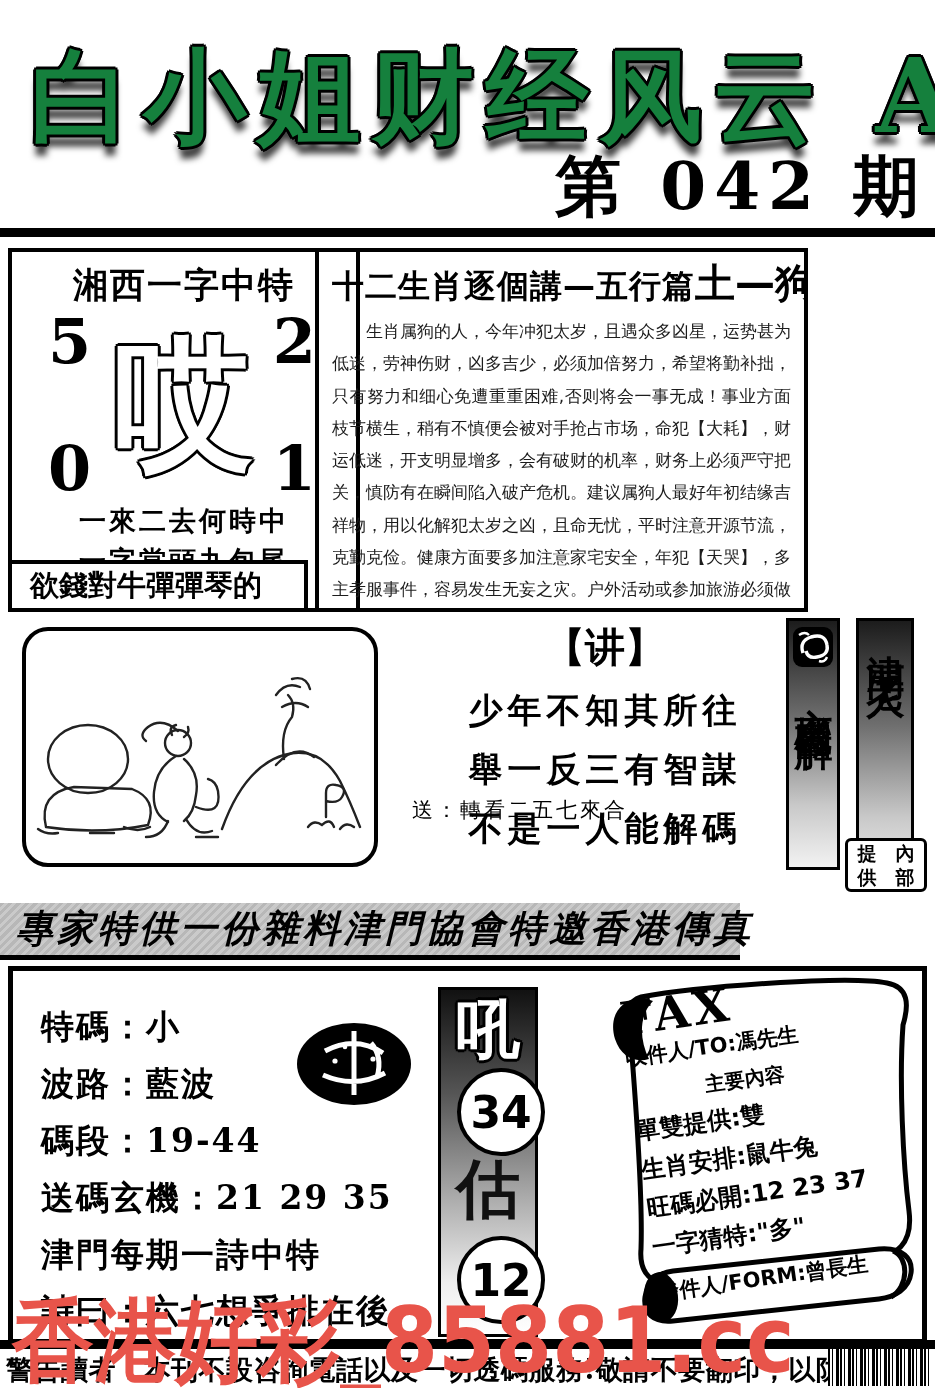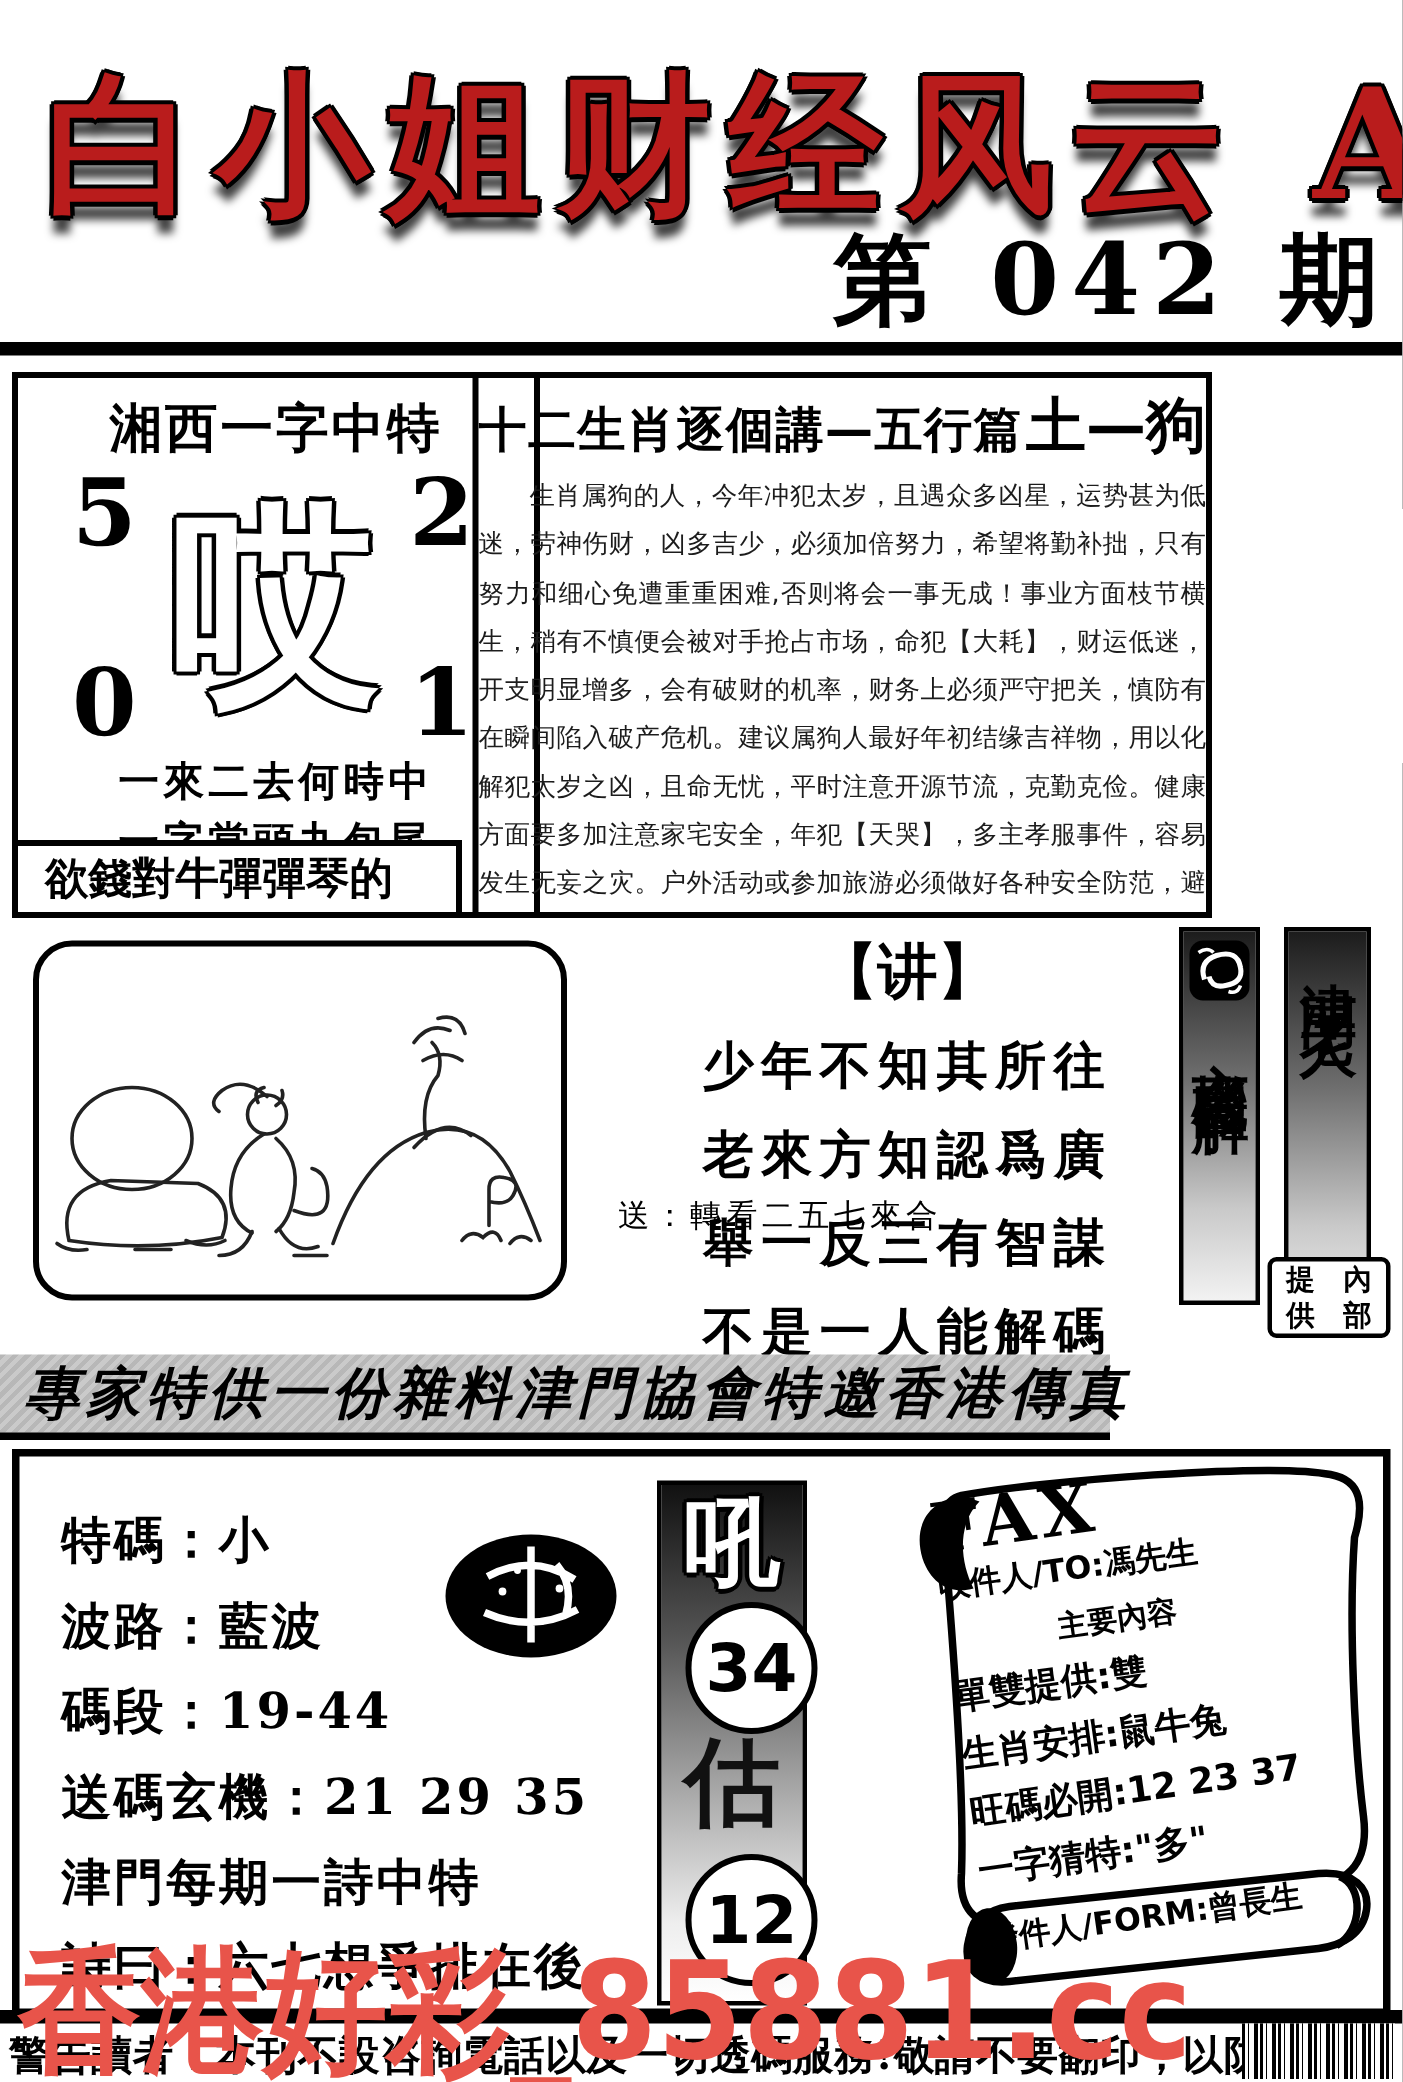--- a/index.html
+++ b/index.html
@@ -3,21 +3,21 @@
 <meta charset="utf-8">
 <style>
   html,body{margin:0;padding:0;background:#888;}
   #page{position:relative;width:935px;height:1388px;background:#fff;margin:0 auto;
         font-family:"DejaVu Sans",sans-serif;overflow:hidden;color:#000;}
   .outline-white{color:#fff;text-shadow:-3px 0 #000,3px 0 #000,0 -3px #000,0 3px #000,
         -2px -2px #000,2px 2px #000,-2px 2px #000,2px -2px #000;}
   
   .masthead-title{position:absolute;left:30px;top:30px;width:900px;font-size:102px;font-weight:900;
         letter-spacing:12px;white-space:nowrap;font-family:"DejaVu Serif",serif;
-        color:#b91c1c;text-shadow:-3px 0 #000,3px 0 #000,0 -3px #000,0 3px #000,
+        color:#15803d;text-shadow:-3px 0 #000,3px 0 #000,0 -3px #000,0 3px #000,
         -2px -2px #000,2px 2px #000,-2px 2px #000,2px -2px #000,0 12px 6px rgba(0,0,0,.75);}
   .issue{position:absolute;right:8px;top:142px;font-size:66px;font-weight:900;letter-spacing:8px;
         font-family:"DejaVu Serif",serif;}
   .rule-top{position:absolute;left:0;top:228px;width:935px;height:9px;background:#000;}
   
   .one-char-box{position:absolute;left:8px;top:248px;width:352px;height:364px;border:4px solid #000;
         box-sizing:border-box;}
   .ocb-title{text-align:center;margin-top:10px;font-size:35px;font-weight:900;letter-spacing:2px;
         font-family:"DejaVu Serif",serif;}
   .ocb-grid{position:relative;height:190px;}
@@ -26,21 +26,21 @@
   .ocb-num.bl{left:36px;bottom:-6px;} .ocb-num.br{right:40px;bottom:-6px;}
   .center-char{position:absolute;left:50%;top:50%;transform:translate(-50%,-50%);
         font-size:140px;font-weight:700;line-height:1;}
   .ocb-line{text-align:center;font-size:27px;font-weight:800;letter-spacing:3px;margin-top:4px;
         font-family:"DejaVu Serif",serif;white-space:nowrap;}
   .ocb-footer{position:absolute;left:-4px;bottom:-4px;width:300px;height:52px;border:4px solid #000;
         box-sizing:border-box;display:flex;align-items:center;padding-left:18px;font-size:29px;
         font-weight:800;font-family:"DejaVu Serif",serif;background:#fff;margin-top:30px;}
   
   .article-box{position:absolute;left:315px;top:248px;width:493px;height:364px;border:4px solid #000;
-        box-sizing:border-box;padding:4px 0;overflow:hidden;}
+        box-sizing:border-box;padding:4px 13px;overflow:hidden;}
   .article-head{display:flex;justify-content:space-between;align-items:baseline;}
   .article-title{font-size:32px;font-weight:900;letter-spacing:1px;white-space:nowrap;}
   .article-tag{font-size:40px;font-weight:900;white-space:nowrap;}
   .article-body{margin:4px 0 0 0;font-size:17px;line-height:1.9;text-align:justify;color:#1c1c1c;
         filter:blur(0.35px);text-indent:2em;font-weight:500;}
   
   .sketch-box{position:absolute;left:22px;top:627px;width:356px;height:240px;border:4px solid #000;
         border-radius:26px;box-sizing:border-box;overflow:hidden;background:#fff;}
   .poem{position:absolute;left:428px;top:620px;width:354px;text-align:center;}
   .poem-title{font-size:40px;font-weight:900;}
@@ -157,21 +157,20 @@
         <path d="M300,186 v-24 q0,-10 10,-8 q12,2 6,12 q-4,7 -16,4"></path>
         <path d="M282,196 q6,-8 14,-2 q8,-8 12,2 M314,198 q6,-8 14,-2"></path>
         <path d="M64,202 h24 M170,206 h22"></path>
       </g>
     </svg>
   </figure>
 
   <div class="poem">
     <div class="poem-title">【讲】</div>
     <div class="poem-line">少年不知其所往</div>
-    <div class="poem-line">老來方知認爲廣</div>
     <div class="poem-line">舉一反三有智謀</div>
     <div class="poem-line">不是一人能解碼</div>
   </div>
   <div class="gift-line">送：轉看二五七來合</div>
 
   <div class="strip strip-mystic">
     <span style="margin-top:4px;">
       <svg width="44" height="44" viewBox="0 0 44 44">
         <rect x="2" y="2" width="40" height="40" rx="9" fill="#000"></rect>
         <path d="M12,28 q-4,-12 8,-16 q14,-4 16,8 q2,10 -10,12 q-9,2 -11,-6" fill="none" stroke="#fff" stroke-width="3.4"></path>

